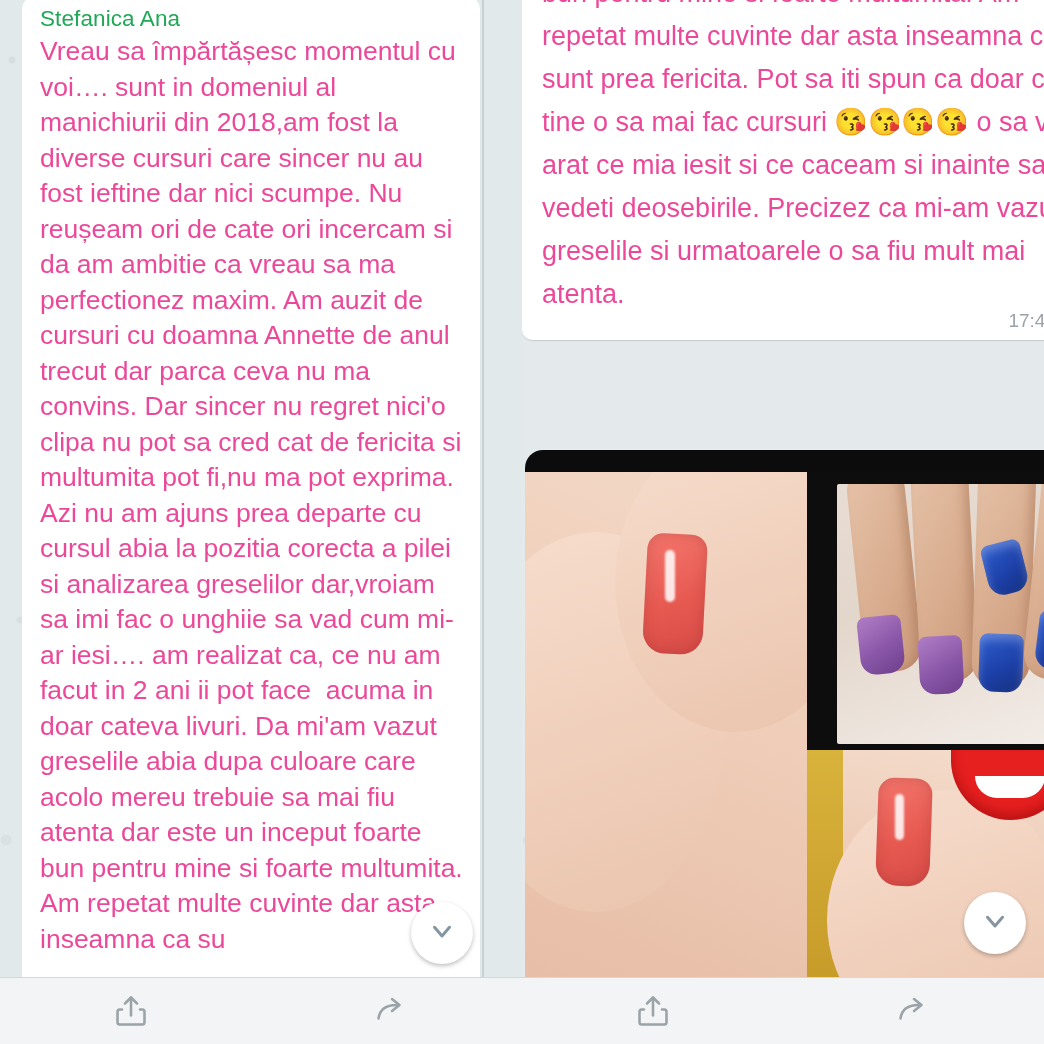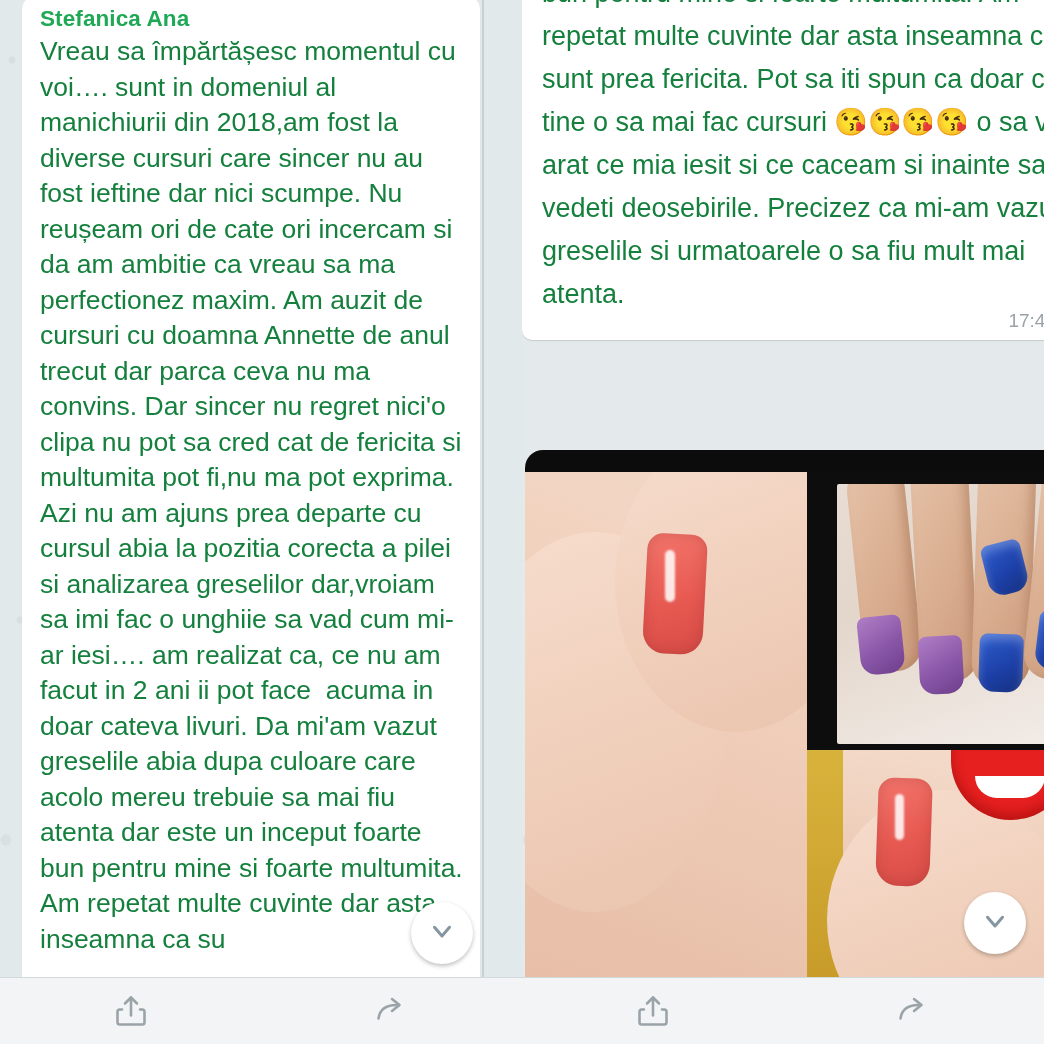--- a/index.html
+++ b/index.html
@@ -56,26 +56,26 @@
     top: -2px;
     width: 458px;
     padding: 8px 14px 10px 18px;
     box-sizing: border-box;
     height: 990px;
     overflow: hidden;
   }
   .sender-name {
     color: #1fa855;
     font-size: 22.5px;
-    font-weight: bold;
+    font-weight: normal;
     letter-spacing: 0.1px;
     margin-bottom: 2px;
   }
   .msg-text {
-    color: #15803d;
+    color: #ec4899;
     font-size: 26.5px;
     line-height: 35.5px;
     white-space: pre-wrap;
     word-wrap: break-word;
   }
 
   
   .right-bubble {
     position: absolute;
     left: 0px;

